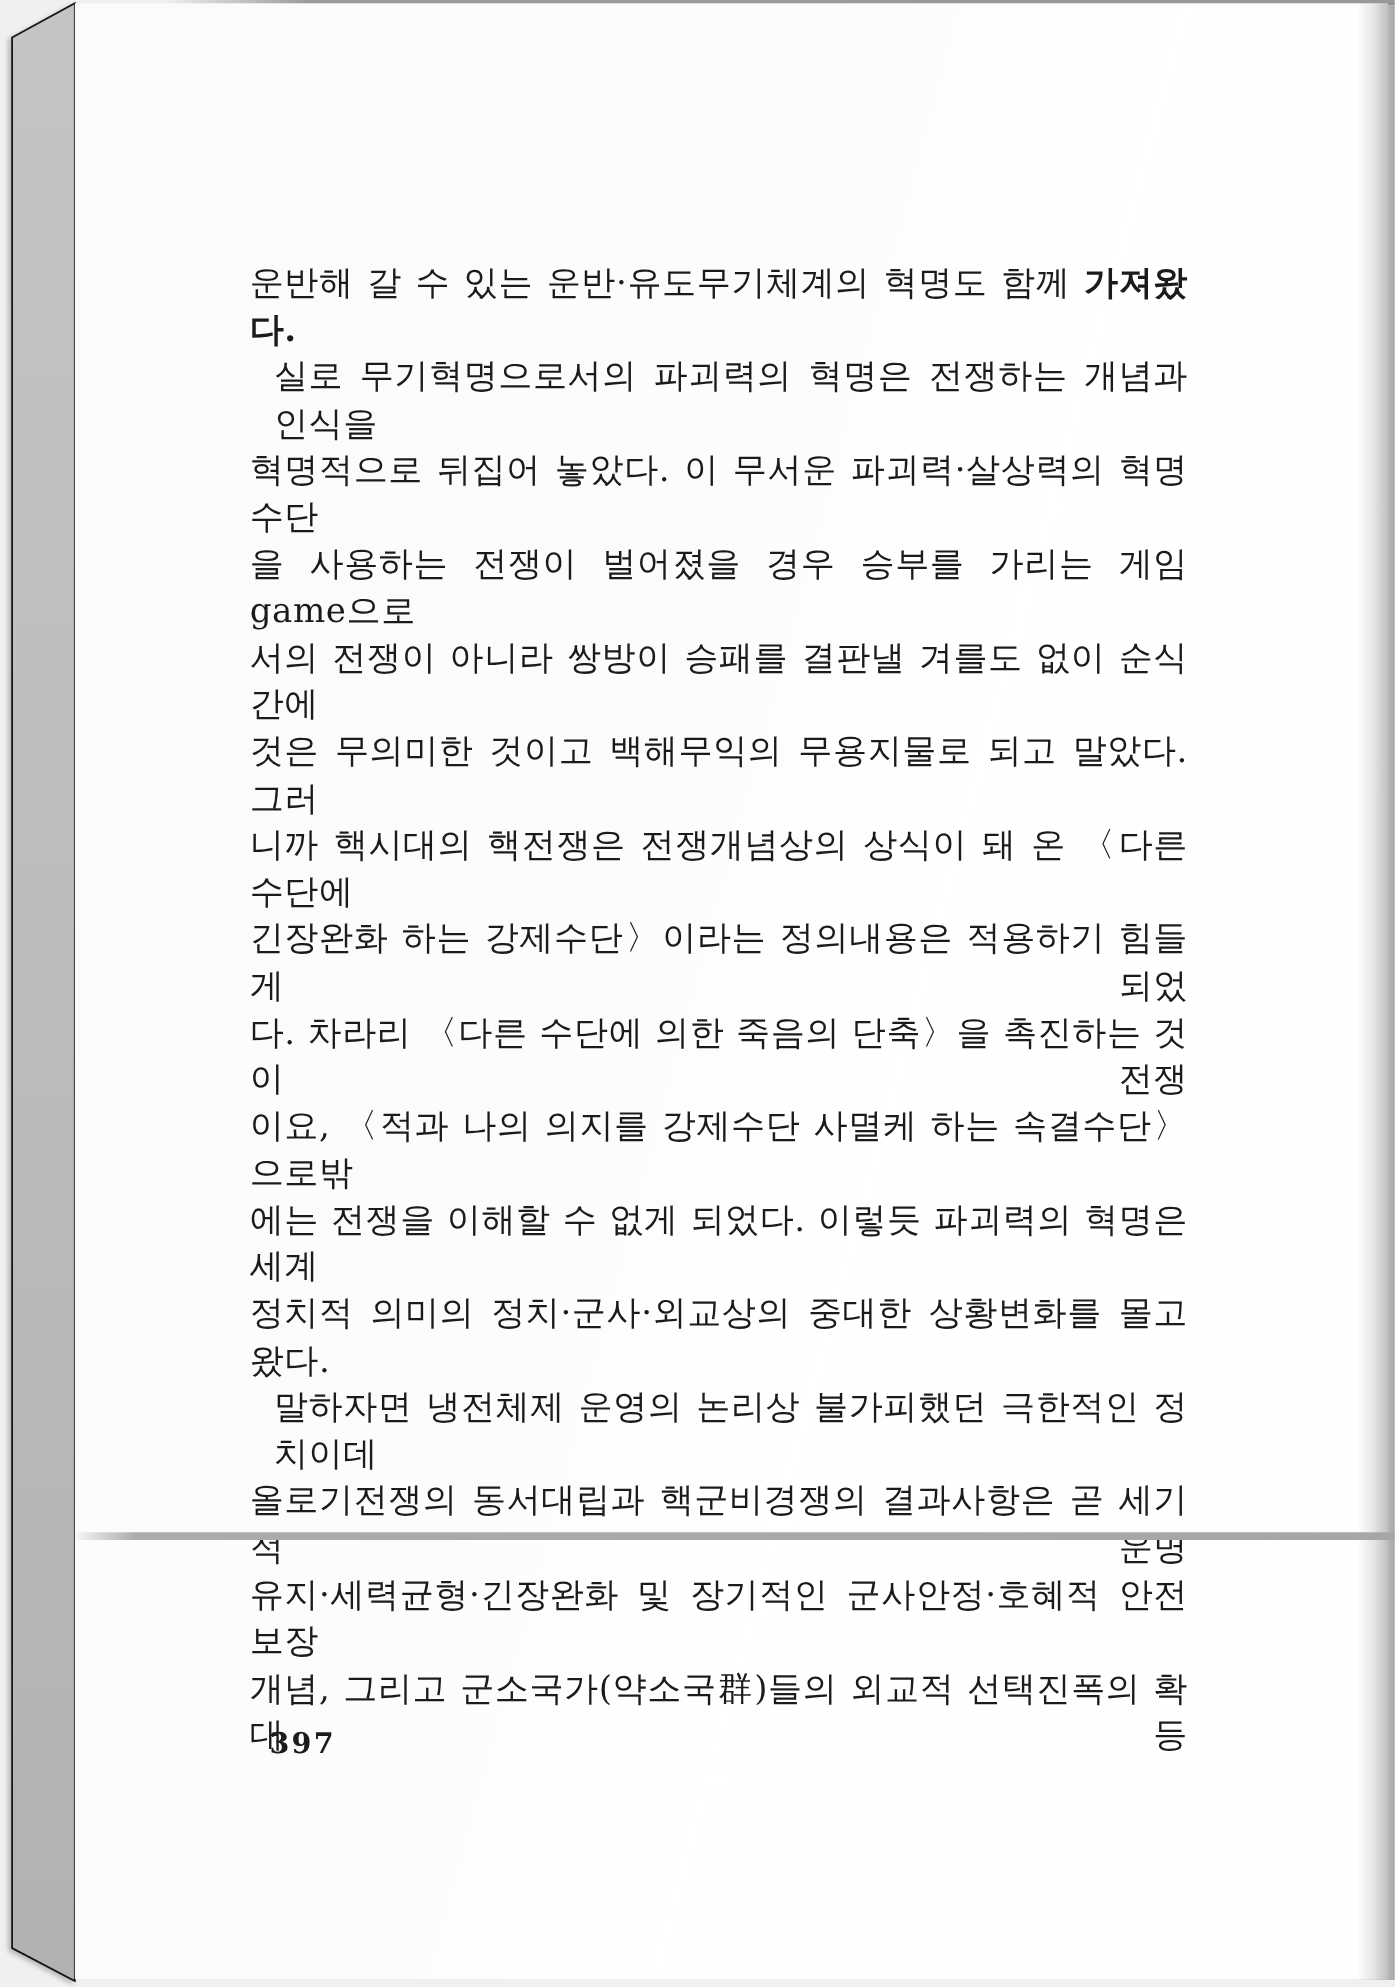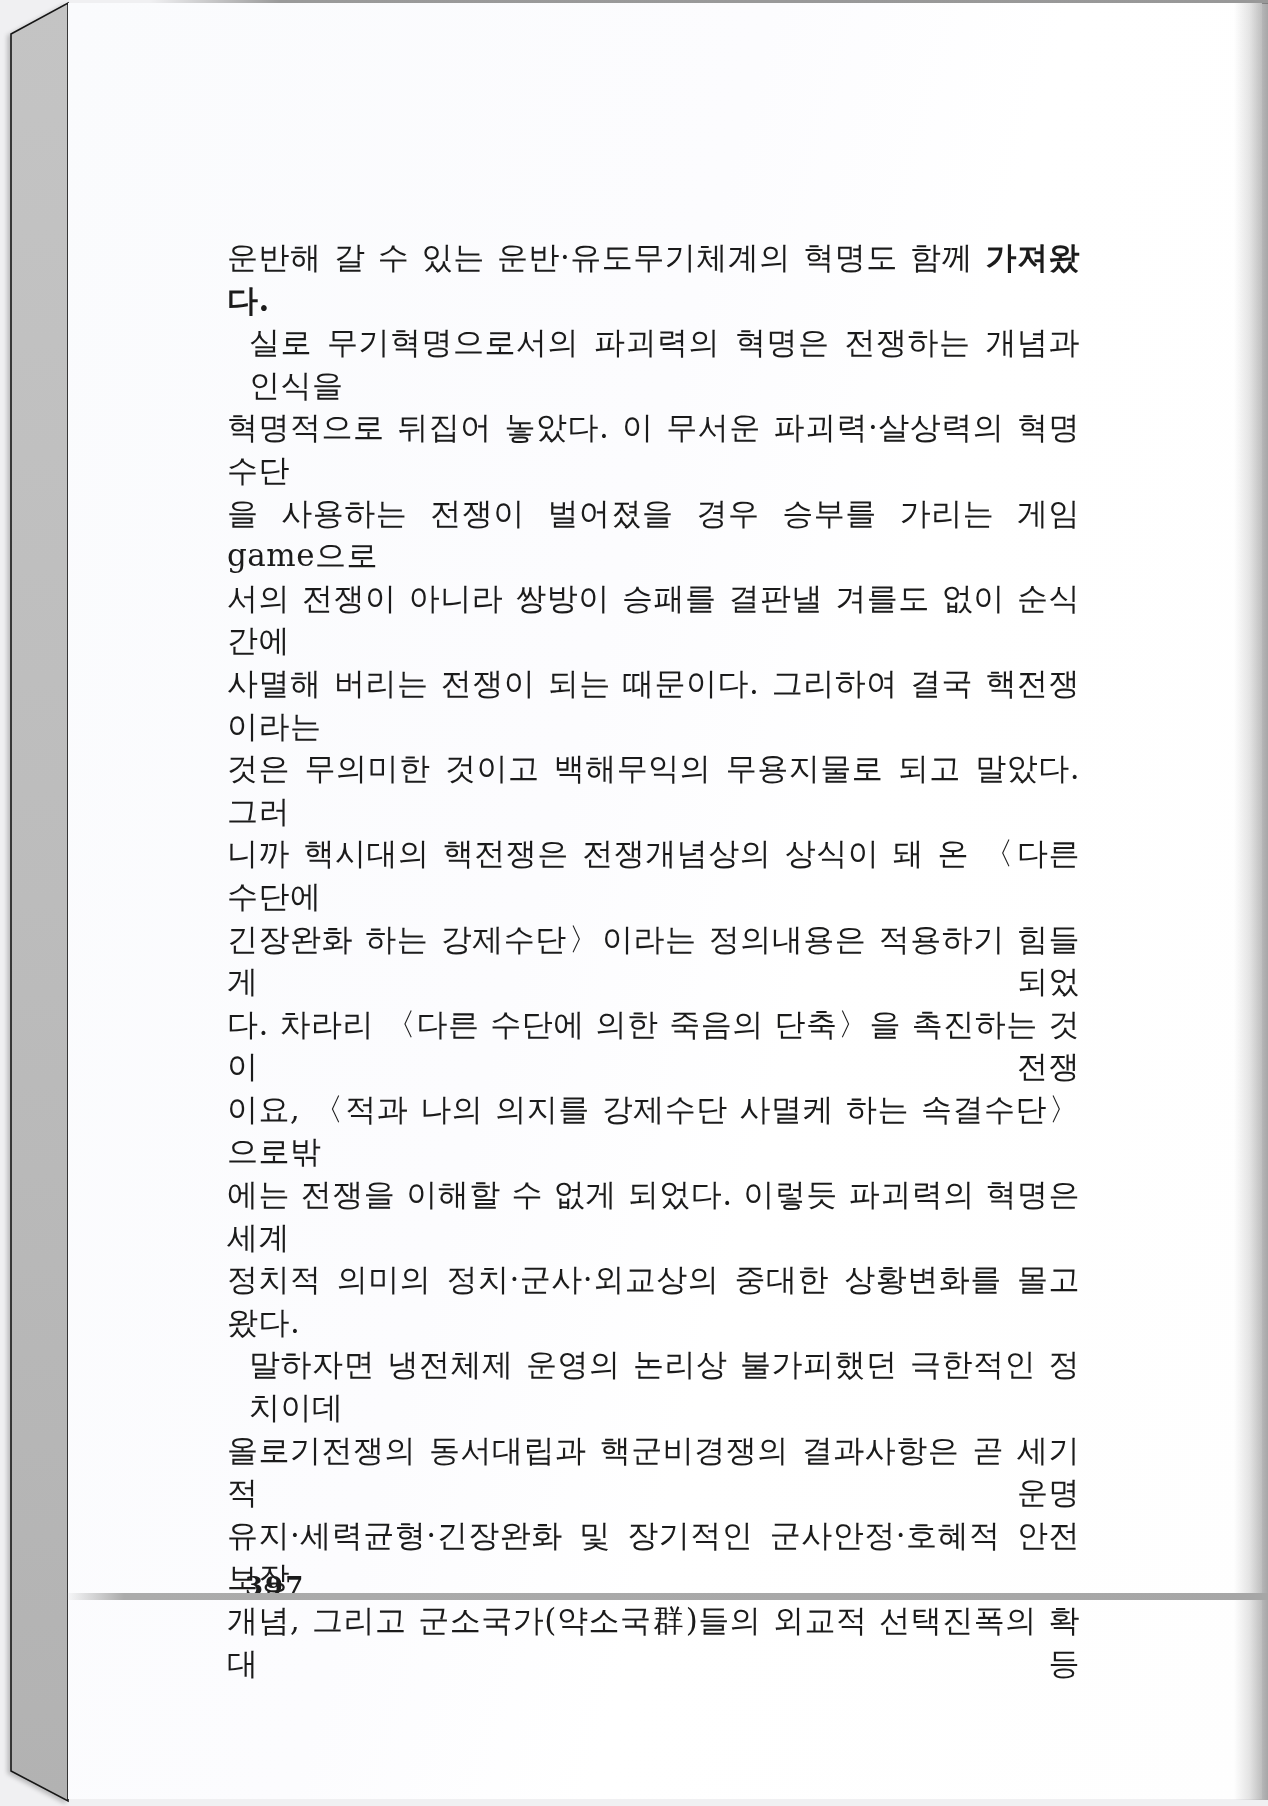--- a/index.html
+++ b/index.html
@@ -7,21 +7,21 @@
     padding: 0;
     width: 1268px;
     height: 1806px;
     background: #f0f0f2;
     overflow: hidden;
     font-family: "DejaVu Serif", "Liberation Serif", serif;
   }
   .scene {
     position: relative;
     width: 1268px;
-    height: 1600px;
+    height: 1400px;
   }
   svg.book-edge {
     position: absolute;
     left: 0;
     top: 0;
     filter: drop-shadow(-3px 2px 2px rgba(0,0,0,0.22));
   }
   .page {
     position: absolute;
     left: 68px;
@@ -105,21 +105,20 @@
 
   <div class="top-bar"></div>
 
   <div class="page">
     <div class="text-block">
         <div class="line"><span>운반해 갈 수 있는 운반·유도무기체계의 혁명도 함께 </span><span class="bold">가져왔다.</span></div>
         <div class="line indent"><span>실로 무기혁명으로서의 파괴력의 혁명은 전쟁하는 개념과 인식을</span></div>
         <div class="line"><span>혁명적으로 뒤집어 놓았다. 이 무서운 파괴력·살상력의 혁명수단</span></div>
         <div class="line"><span>을 사용하는 전쟁이 벌어졌을 경우 승부를 가리는 게임 game으로</span></div>
         <div class="line"><span>서의 전쟁이 아니라 쌍방이 승패를 결판낼 겨를도 없이 순식간에</span></div>
-        <div class="line"><span>사멸해 버리는 전쟁이 되는 때문이다. 그리하여 결국 핵전쟁이라는</span></div>
         <div class="line"><span>것은 무의미한 것이고 백해무익의 무용지물로 되고 말았다. 그러</span></div>
         <div class="line"><span>니까 핵시대의 핵전쟁은 전쟁개념상의 상식이 돼 온 〈다른 수단에</span></div>
         <div class="line"><span>긴장완화 하는 강제수단〉이라는 정의내용은 적용하기 힘들게 되었</span></div>
         <div class="line"><span>다. 차라리 〈다른 수단에 의한 죽음의 단축〉을 촉진하는 것이 전쟁</span></div>
         <div class="line"><span>이요, 〈적과 나의 의지를 강제수단 사멸케 하는 속결수단〉으로밖</span></div>
         <div class="line"><span>에는 전쟁을 이해할 수 없게 되었다. 이렇듯 파괴력의 혁명은 세계</span></div>
         <div class="line"><span>정치적 의미의 정치·군사·외교상의 중대한 상황변화를 몰고왔다.</span></div>
         <div class="line indent"><span>말하자면 냉전체제 운영의 논리상 불가피했던 극한적인 정치이데</span></div>
         <div class="line"><span>올로기전쟁의 동서대립과 핵군비경쟁의 결과사항은 곧 세기적 운명</span></div>
         <div class="line"><span>유지·세력균형·긴장완화 및 장기적인 군사안정·호혜적 안전보장</span></div>

